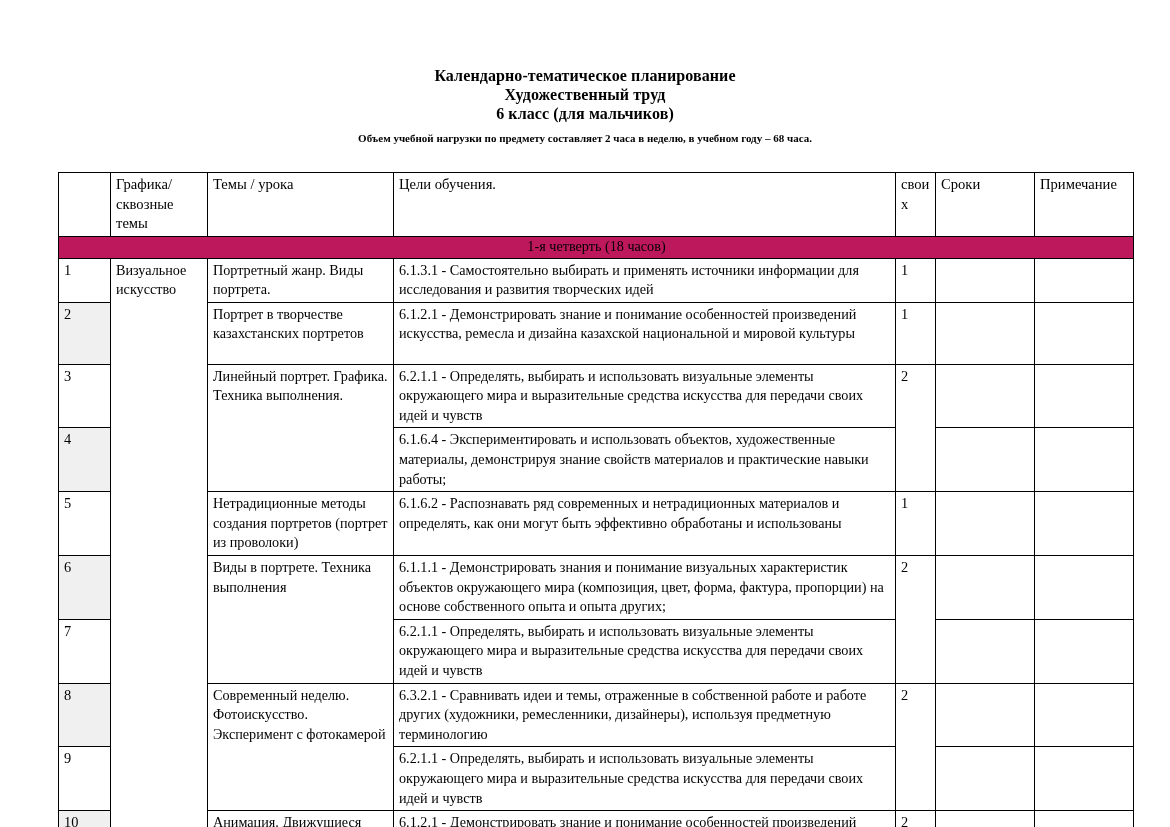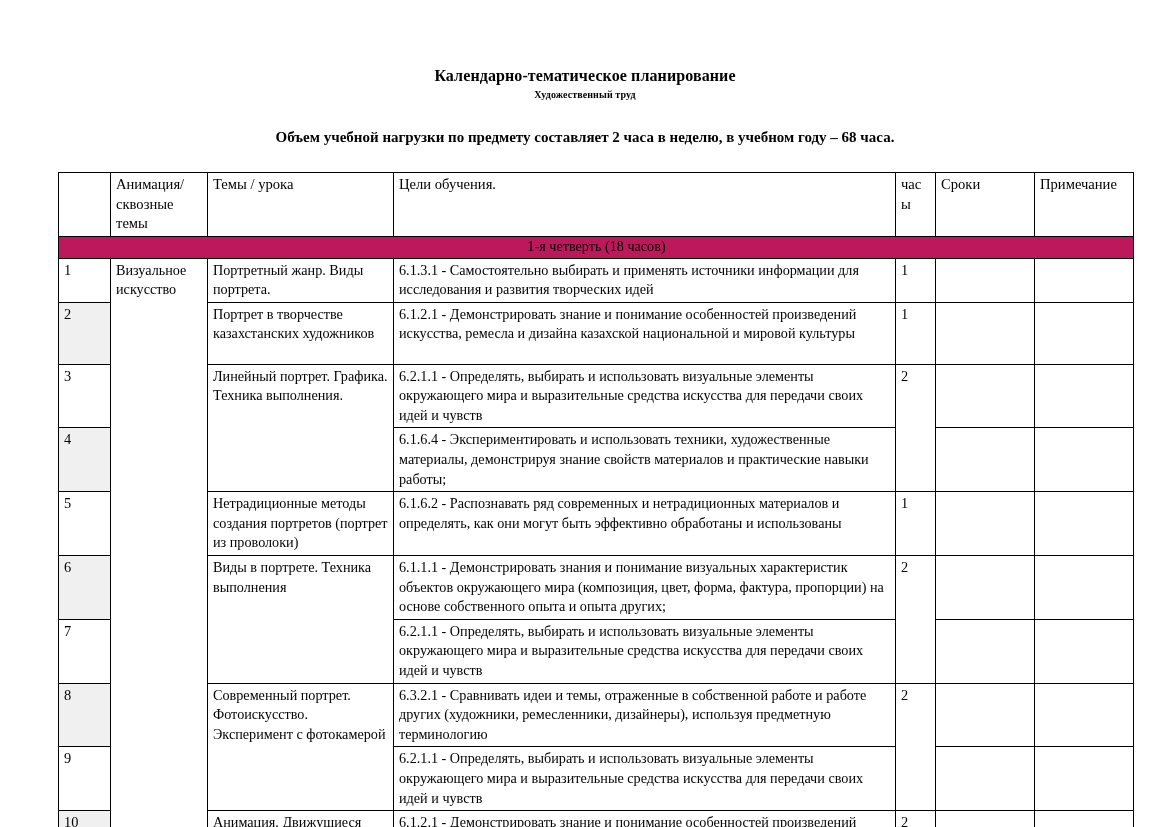--- a/index.html
+++ b/index.html
@@ -23,30 +23,30 @@
     padding: 0;
   }
 
   
   .title-block {
     padding-top: 66px;
     text-align: center;
   }
   .title-line {
     font-weight: bold;
-    font-size: 10px;
+    font-size: 16px;
     line-height: 19px;
     letter-spacing: 0.1px;
   }
   .title-line.l1 { font-size: 16px; }
   .subtitle-line {
     font-weight: bold;
-    font-size: 15px;
+    font-size: 11px;
     line-height: 19px;
-    margin-top: 24px;
+    margin-top: 6px;
   }
 
   
   .table-wrap {
     position: absolute;
     left: 58px;
     top: 172px;
     width: 1075px;
   }
   table.ktp {
@@ -128,42 +128,43 @@
   .row-h-10 { height: 52px; }
 </style>
 </head>
 <body>
 
 <div class="page">
 
   <div class="title-block">
     <div class="title-line l1">Календарно-тематическое планирование</div>
     <div class="title-line">Художественный труд</div>
+    <div class="title-line">6 класс (для мальчиков)</div>
     <div class="subtitle-line">Объем учебной нагрузки по предмету составляет 2 часа в неделю, в учебном году – 68 часа.</div>
   </div>
 
   <div class="table-wrap">
     <table class="ktp">
       <colgroup>
         <col class="c-num">
         <col class="c-section">
         <col class="c-topic">
         <col class="c-goals">
         <col class="c-hours">
         <col class="c-terms">
         <col class="c-notes">
       </colgroup>
 
       <thead>
         <tr>
           <th class="h-num"></th>
-          <th class="h-section">Анимация/ сквозные темы</th>
+          <th class="h-section">Графика/ сквозные темы</th>
           <th class="h-topic">Темы / урока</th>
           <th class="h-goals">Цели обучения.</th>
-          <th class="h-hours">часы</th>
+          <th class="h-hours">своих</th>
           <th class="h-terms">Сроки</th>
           <th class="h-notes">Примечание</th>
         </tr>
       </thead>
 
       <tbody>
 
         <tr class="quarter-row">
           <td colspan="7">1-я четверть (18 часов)</td>
         </tr>
@@ -173,39 +174,39 @@
           <td class="section-cell" rowspan="10">Визуальное искусство</td>
           <td class="topic-cell">Портретный жанр. Виды портрета.</td>
           <td class="goals-cell">6.1.3.1 - Самостоятельно выбирать и применять источники информации для исследования и развития творческих идей</td>
           <td class="hours-cell">1</td>
           <td class="empty-cell"></td>
           <td class="empty-cell"></td>
         </tr>
 
         <tr class="row-h-2">
           <td class="num-cell shaded">2</td>
-          <td class="topic-cell">Портрет в творчестве казахстанских художников</td>
+          <td class="topic-cell">Портрет в творчестве казахстанских портретов</td>
           <td class="goals-cell">6.1.2.1 - Демонстрировать знание и понимание особенностей произведений искусства, ремесла и дизайна казахской национальной и мировой культуры</td>
           <td class="hours-cell">1</td>
           <td class="empty-cell"></td>
           <td class="empty-cell"></td>
         </tr>
 
         <tr class="row-h-3">
           <td class="num-cell">3</td>
           <td class="topic-cell" rowspan="2">Линейный портрет. Графика. Техника выполнения.</td>
           <td class="goals-cell">6.2.1.1 - Определять, выбирать и использовать визуальные элементы окружающего мира и выразительные средства искусства для передачи своих  идей и чувств</td>
           <td class="hours-cell" rowspan="2">2</td>
           <td class="empty-cell"></td>
           <td class="empty-cell"></td>
         </tr>
 
         <tr class="row-h-4">
           <td class="num-cell shaded">4</td>
-          <td class="goals-cell">6.1.6.4 - Экспериментировать и использовать техники,  художественные материалы, демонстрируя знание свойств материалов и практические навыки работы;</td>
+          <td class="goals-cell">6.1.6.4 - Экспериментировать и использовать объектов,  художественные материалы, демонстрируя знание свойств материалов и практические навыки работы;</td>
           <td class="empty-cell"></td>
           <td class="empty-cell"></td>
         </tr>
 
         <tr class="row-h-5">
           <td class="num-cell">5</td>
           <td class="topic-cell">Нетрадиционные методы создания портретов (портрет из проволоки)</td>
           <td class="goals-cell">6.1.6.2 - Распознавать ряд современных и нетрадиционных материалов и определять, как они могут быть эффективно обработаны и использованы</td>
           <td class="hours-cell">1</td>
           <td class="empty-cell"></td>
@@ -223,21 +224,21 @@
 
         <tr class="row-h-7">
           <td class="num-cell">7</td>
           <td class="goals-cell">6.2.1.1 - Определять, выбирать и использовать визуальные элементы окружающего мира и  выразительные средства искусства для передачи своих  идей и чувств</td>
           <td class="empty-cell"></td>
           <td class="empty-cell"></td>
         </tr>
 
         <tr class="row-h-8">
           <td class="num-cell shaded">8</td>
-          <td class="topic-cell" rowspan="2">Современный портрет. Фотоискусство. Эксперимент с фотокамерой</td>
+          <td class="topic-cell" rowspan="2">Современный неделю. Фотоискусство. Эксперимент с фотокамерой</td>
           <td class="goals-cell">6.3.2.1 - Сравнивать идеи и темы, отраженные в собственной работе и работе других (художники, ремесленники, дизайнеры), используя предметную терминологию</td>
           <td class="hours-cell" rowspan="2">2</td>
           <td class="empty-cell"></td>
           <td class="empty-cell"></td>
         </tr>
 
         <tr class="row-h-9">
           <td class="num-cell">9</td>
           <td class="goals-cell">6.2.1.1 - Определять, выбирать и использовать визуальные элементы окружающего мира и  выразительные средства  искусства для передачи своих  идей и чувств</td>
           <td class="empty-cell"></td>

